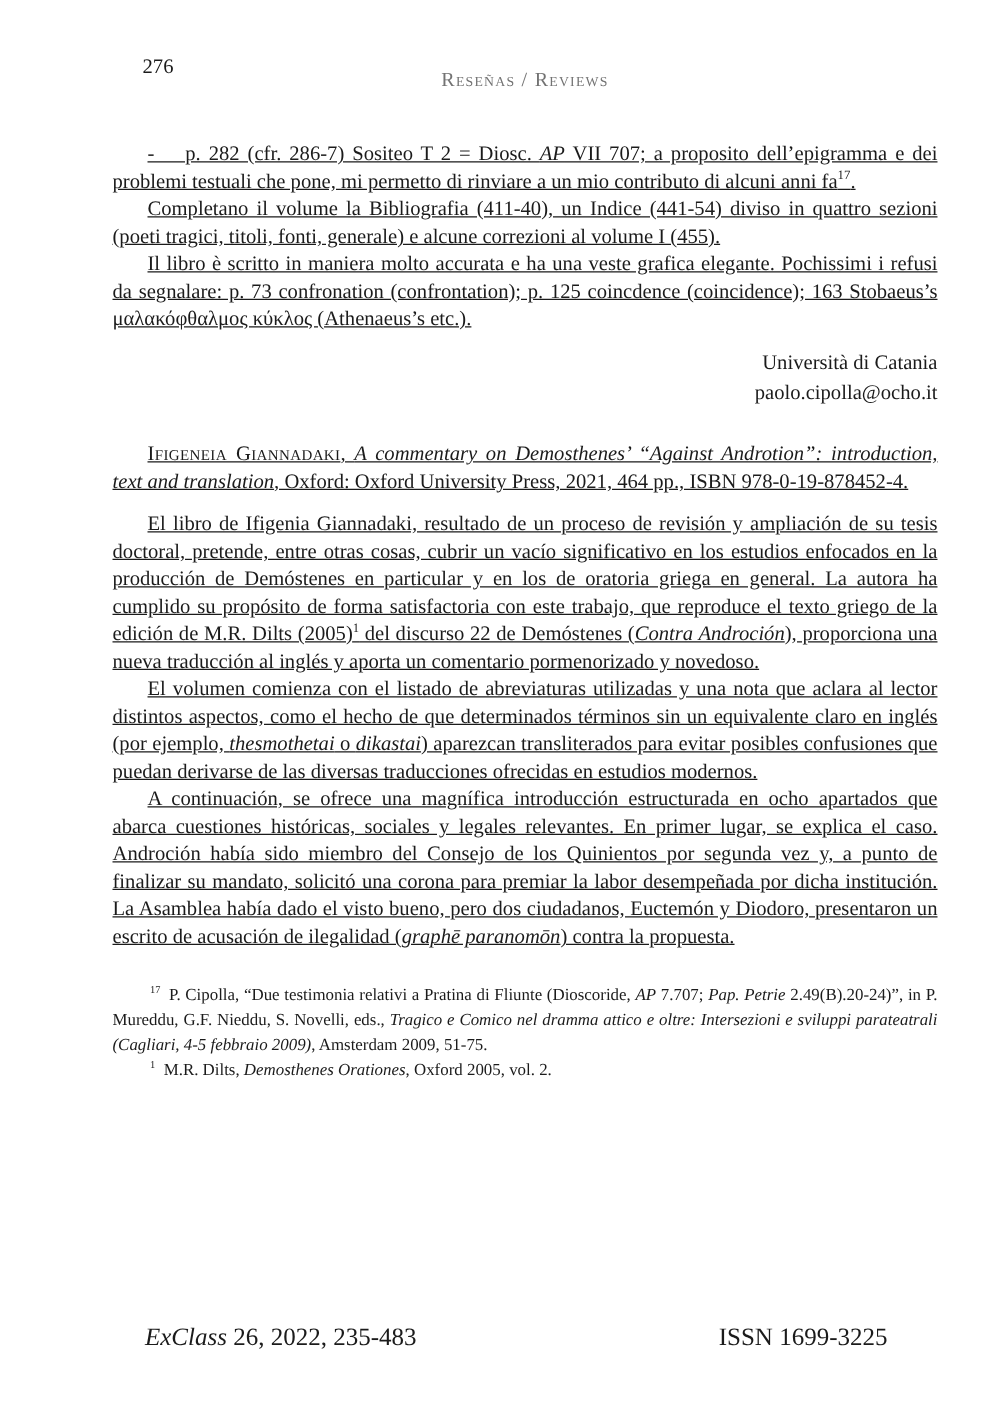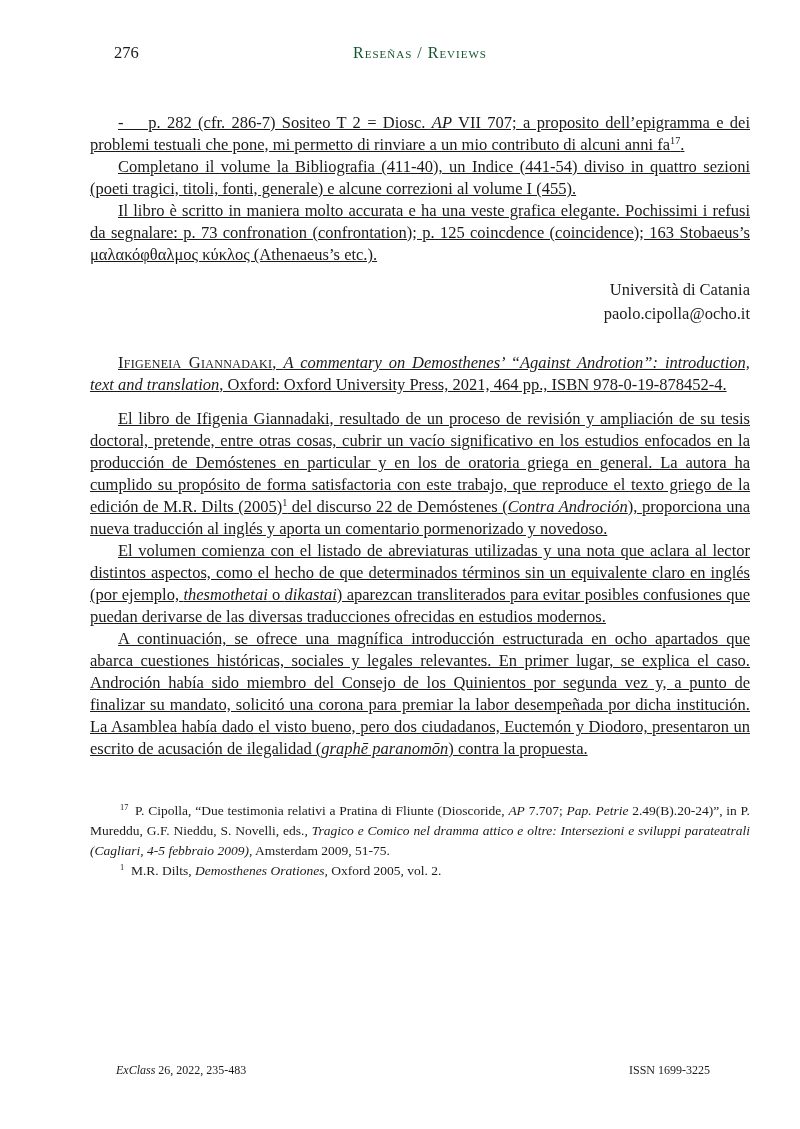--- a/index.html
+++ b/index.html
@@ -14,56 +14,56 @@
     font-size: 16.5px;
     line-height: 22px;
     box-sizing: border-box;
     padding: 42px 50px 0 90px;
     overflow: hidden;
   }
   
   .header { position: relative; height: 22px; }
   .pagenum { position: absolute; left: 24px; top: 0; font-size: 16.5px; }
   .running-title {
-    position: absolute; left: 0; right: 0; top: 0;
+    position: absolute; left: 0; right: 0; top: 12px;
     text-align: center;
     font-variant: small-caps;
     letter-spacing: 1px;
     font-size: 16px;
-    color: #14532d;
+    color: #737373;
   }
   
   .bodytext { margin-top: 48px; }
   .para {
     margin: 0;
     text-align: justify;
     text-indent: 28px;
     text-decoration: underline;
   }
   .signature { text-align: right; margin-top: 12px; }
   .signature div { line-height: 24px; }
   .sig-name { font-variant: small-caps; letter-spacing: 0.5px; }
   .review-heading { margin-top: 26px; }
   .spanish-first { margin-top: 12px; }
   
-  .footnotes { margin-top: 41px; }
+  .footnotes { margin-top: 26px; }
   .fn {
     margin: 0;
     font-size: 13.5px;
     line-height: 20px;
     text-align: justify;
     text-indent: 30px;
   }
   
   .footer {
     position: absolute;
     left: 116px; right: 90px; bottom: 48px;
     display: flex;
     justify-content: space-between;
-    font-size: 12px;
+    font-size: 20px;
   }
   
   .it { font-style: italic; }
   .sc { font-variant: small-caps; letter-spacing: 0.3px; }
   .sup { vertical-align: super; font-size: 0.62em; line-height: 0; }
 </style>
 </head>
 <body>
 
 <div class="page">

